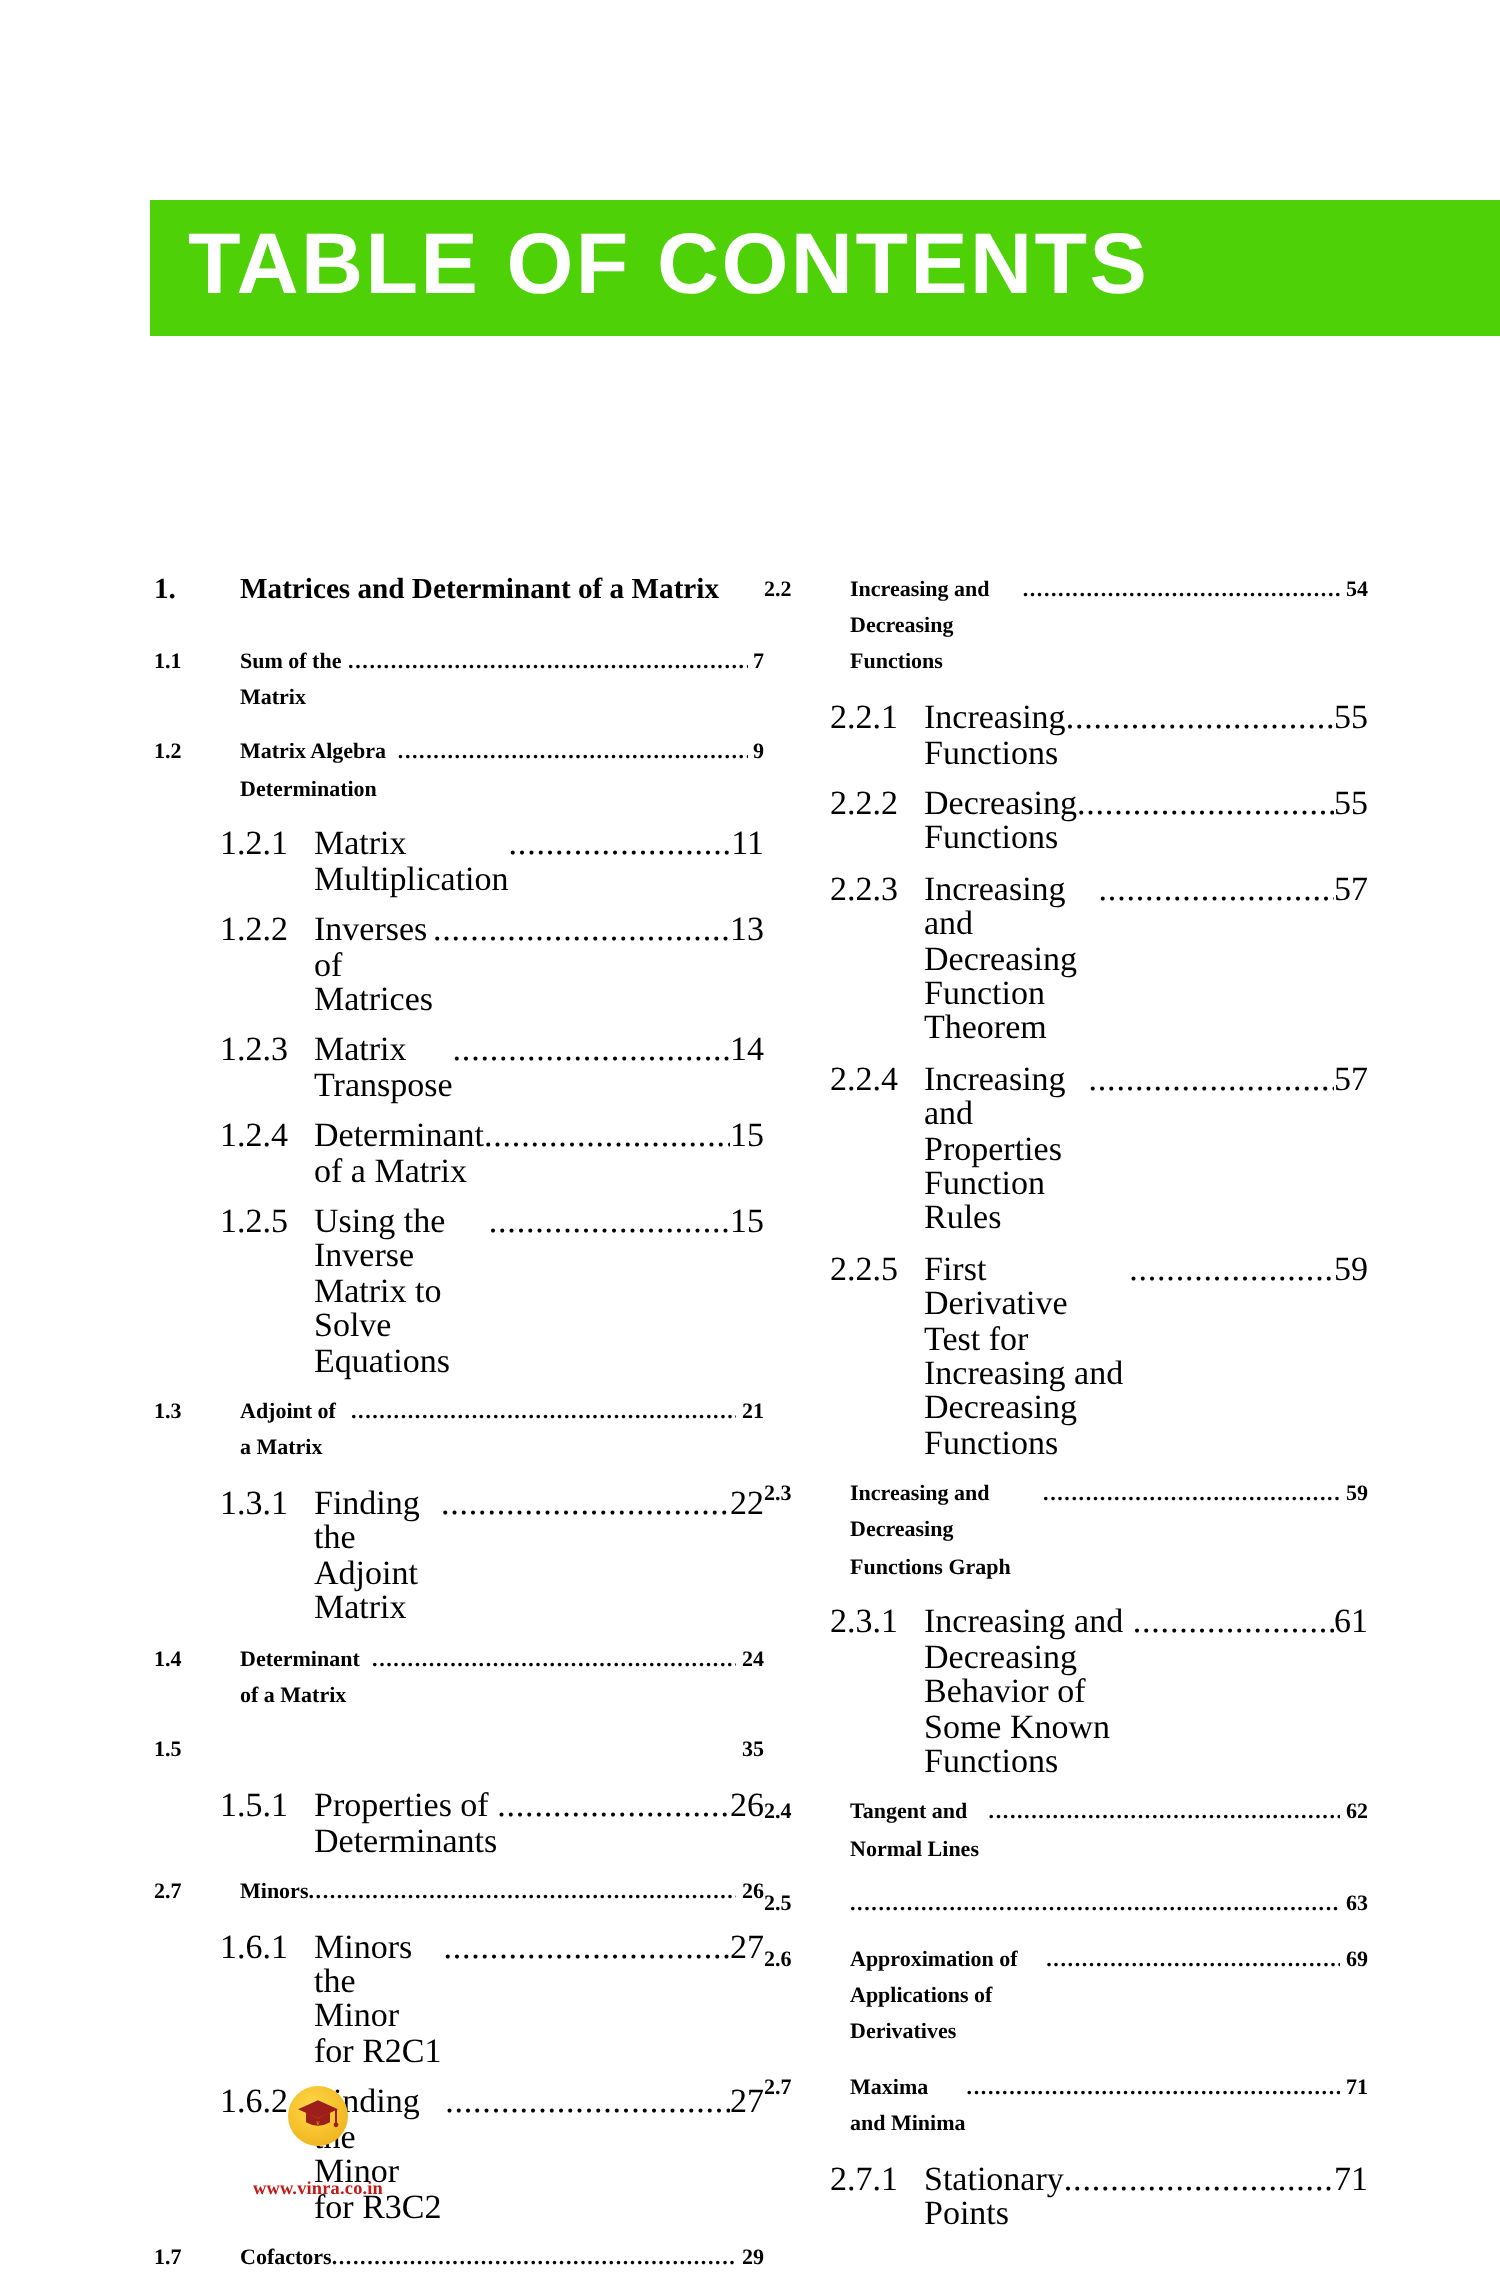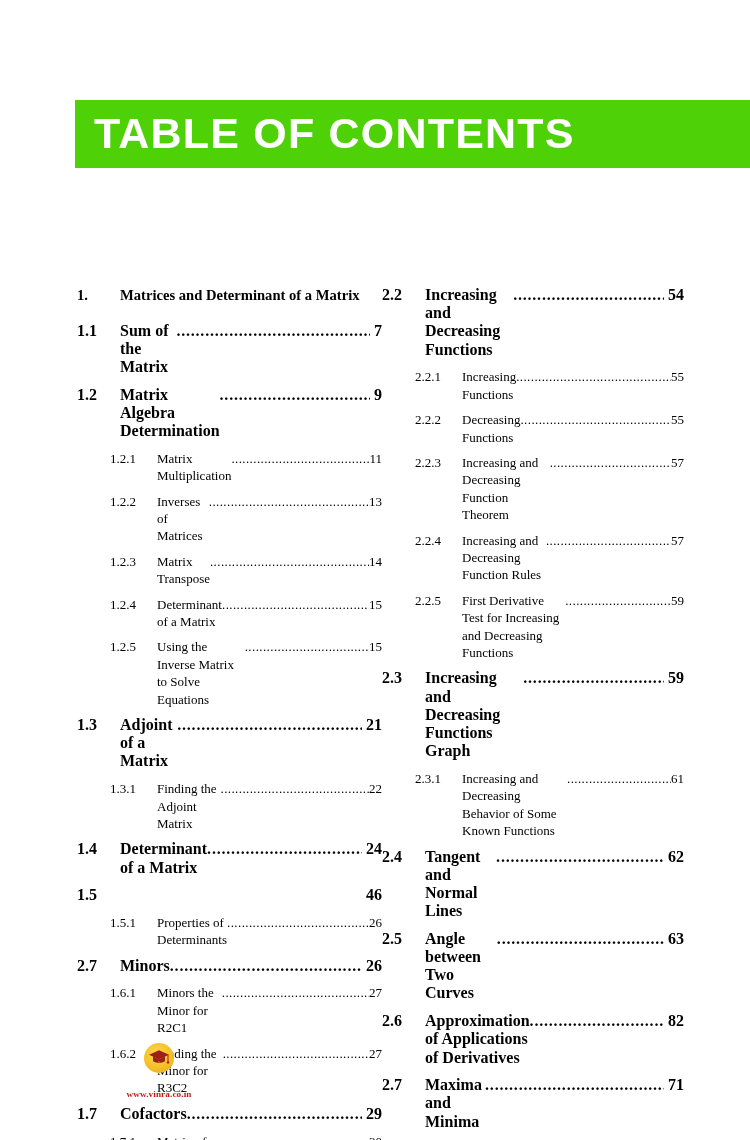--- a/index.html
+++ b/index.html
@@ -92,31 +92,31 @@
     font-size: 14.6px;
     line-height: 18.5px;
     margin-bottom: 17px;
   }
   .lvl1 .num { width: 43px; }
   .lvl1 .body-cell { padding-right: 6px; }
 
   
   .lvl2 {
     font-weight: bold;
-    font-size: 16px;
+    font-size: 11px;
     line-height: 18.2px;
     margin-bottom: 9.5px;
   }
   .lvl2 .num { width: 43px; }
   .lvl2 .dots { font-weight: bold; }
 
   
   .lvl3 {
     font-weight: normal;
-    font-size: 13px;
+    font-size: 17px;
     line-height: 17.4px;
     margin-bottom: 8px;
     justify-content: center;
   }
   .lvl3 .num { width: 47px; padding-left: 33px; box-sizing: content-box; }
   .lvl3 .dots { letter-spacing: 0.4px; }
 
   
   .footer {
     position: absolute;
@@ -262,21 +262,21 @@
             <span class="dots"> ..........................................................................................</span>
             <span class="pg"> 24</span>
           </div>
         </div>
       </div>
       <div class="entry lvl2">
         <span class="num">1.5</span>
         <div class="body-cell">
           <div class="leadline">
             <span class="dots"></span>
-            <span class="pg">46</span>
+            <span class="pg">35</span>
           </div>
         </div>
       </div>
       <div class="entry lvl3">
         <span class="num">1.5.1</span>
         <div class="body-cell">
           <div class="leadline">
             <span class="txt">Properties of Determinants</span>
             <span class="dots"> ..........................................................................................</span>
             <span class="pg">26</span>
@@ -372,21 +372,21 @@
             <span class="txt">Increasing and Decreasing Function Theorem</span>
             <span class="dots"> ..........................................................................................</span>
             <span class="pg">57</span>
           </div>
         </div>
       </div>
       <div class="entry lvl3">
         <span class="num">2.2.4</span>
         <div class="body-cell">
           <div class="leadline">
-            <span class="txt">Increasing and Decreasing Function Rules</span>
+            <span class="txt">Increasing and Properties Function Rules</span>
             <span class="dots"> ..........................................................................................</span>
             <span class="pg">57</span>
           </div>
         </div>
       </div>
       <div class="entry lvl3">
         <span class="num">2.2.5</span>
         <div class="body-cell">
           <div class="leadline">
             <span class="txt">First Derivative Test for Increasing and Decreasing Functions</span>
@@ -422,33 +422,32 @@
             <span class="txt">Tangent and Normal Lines</span>
             <span class="dots"> ..........................................................................................</span>
             <span class="pg"> 62</span>
           </div>
         </div>
       </div>
       <div class="entry lvl2">
         <span class="num">2.5</span>
         <div class="body-cell">
           <div class="leadline">
-            <span class="txt">Angle between Two Curves</span>
             <span class="dots"> ..........................................................................................</span>
             <span class="pg"> 63</span>
           </div>
         </div>
       </div>
       <div class="entry lvl2">
         <span class="num">2.6</span>
         <div class="body-cell">
           <div class="leadline">
             <span class="txt">Approximation of Applications of Derivatives</span>
             <span class="dots"> ..........................................................................................</span>
-            <span class="pg"> 82</span>
+            <span class="pg"> 69</span>
           </div>
         </div>
       </div>
       <div class="entry lvl2">
         <span class="num">2.7</span>
         <div class="body-cell">
           <div class="leadline">
             <span class="txt">Maxima and Minima</span>
             <span class="dots"> ..........................................................................................</span>
             <span class="pg"> 71</span>

